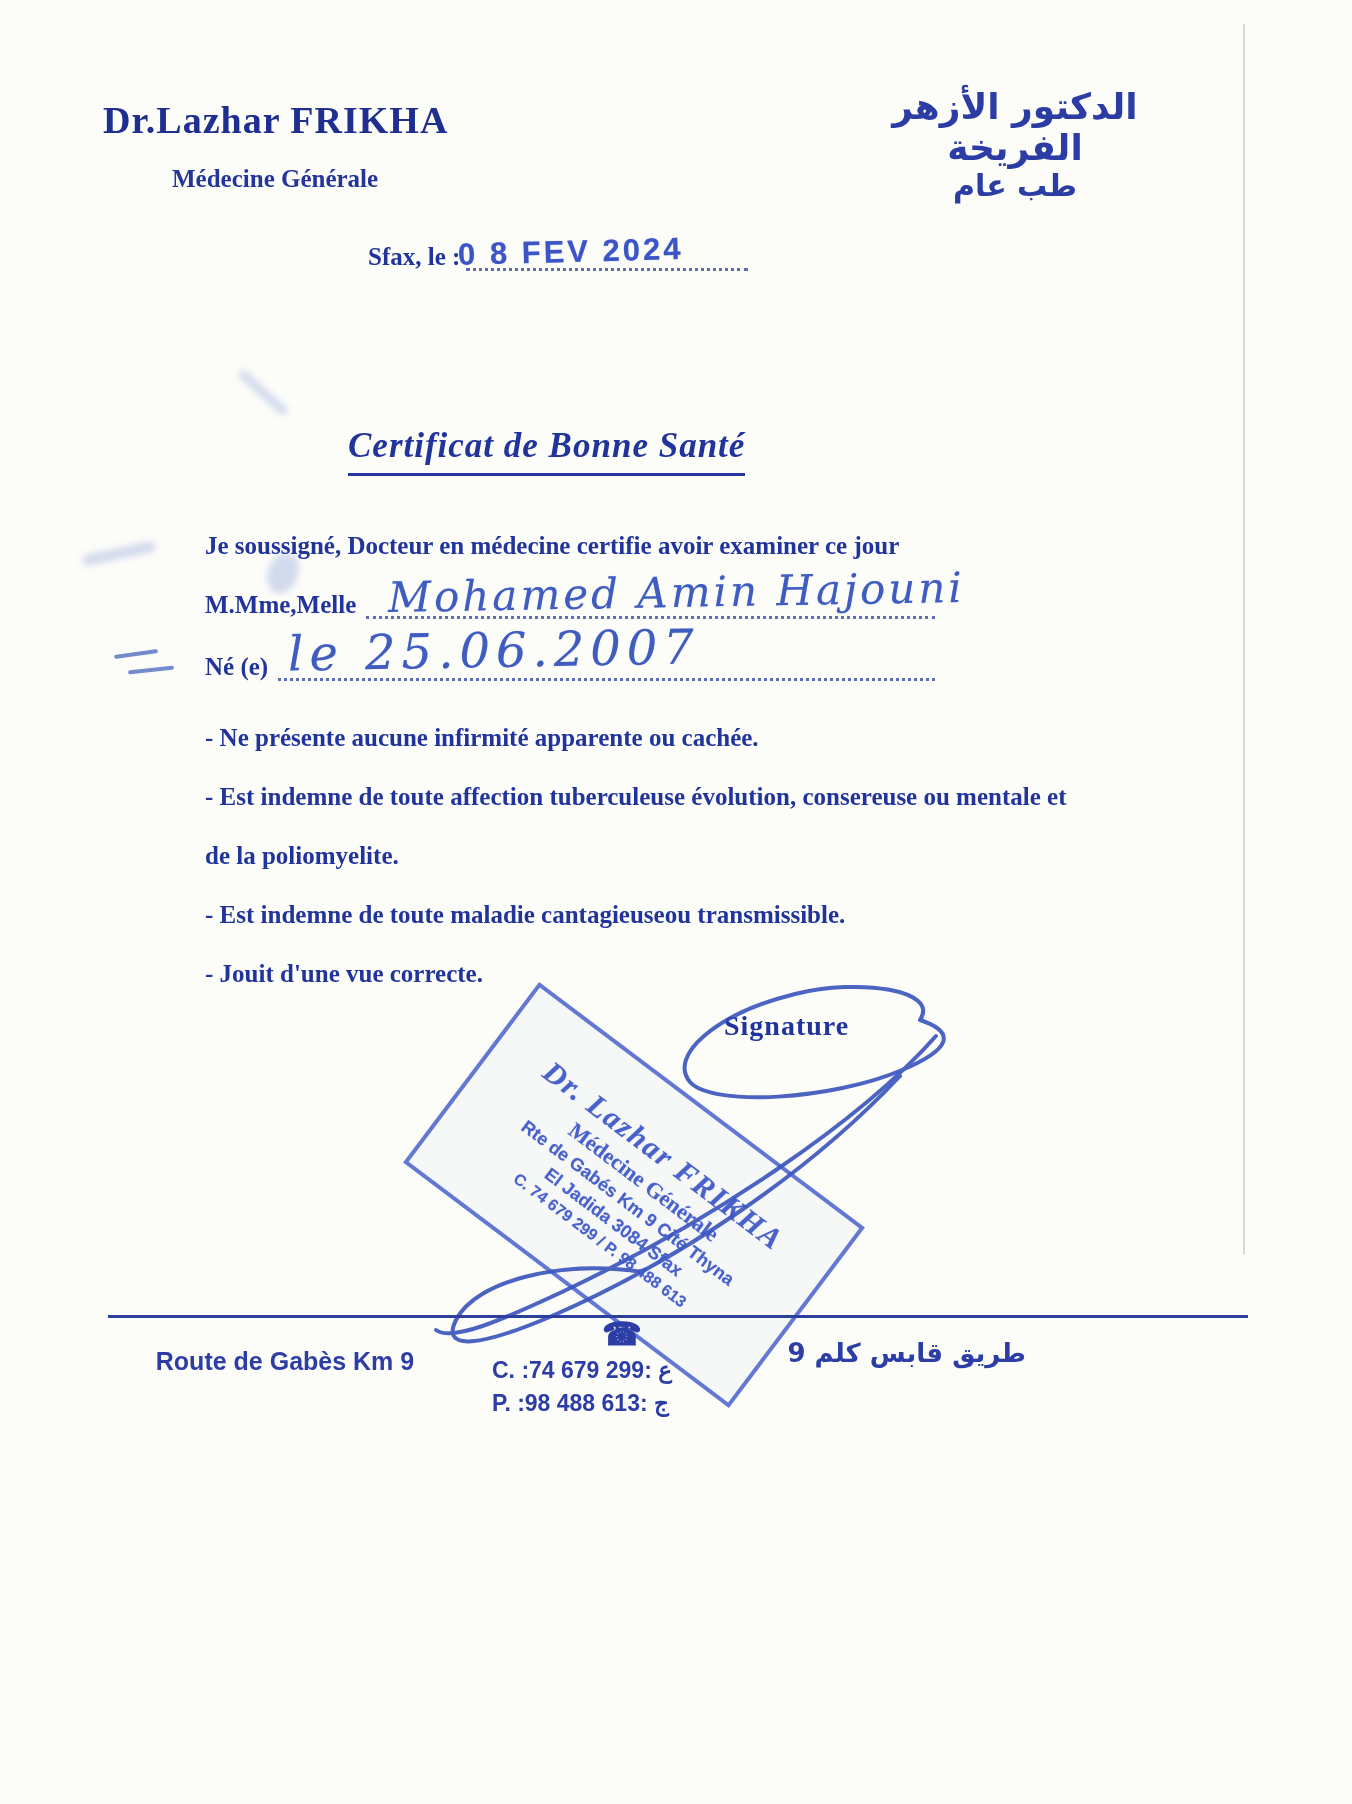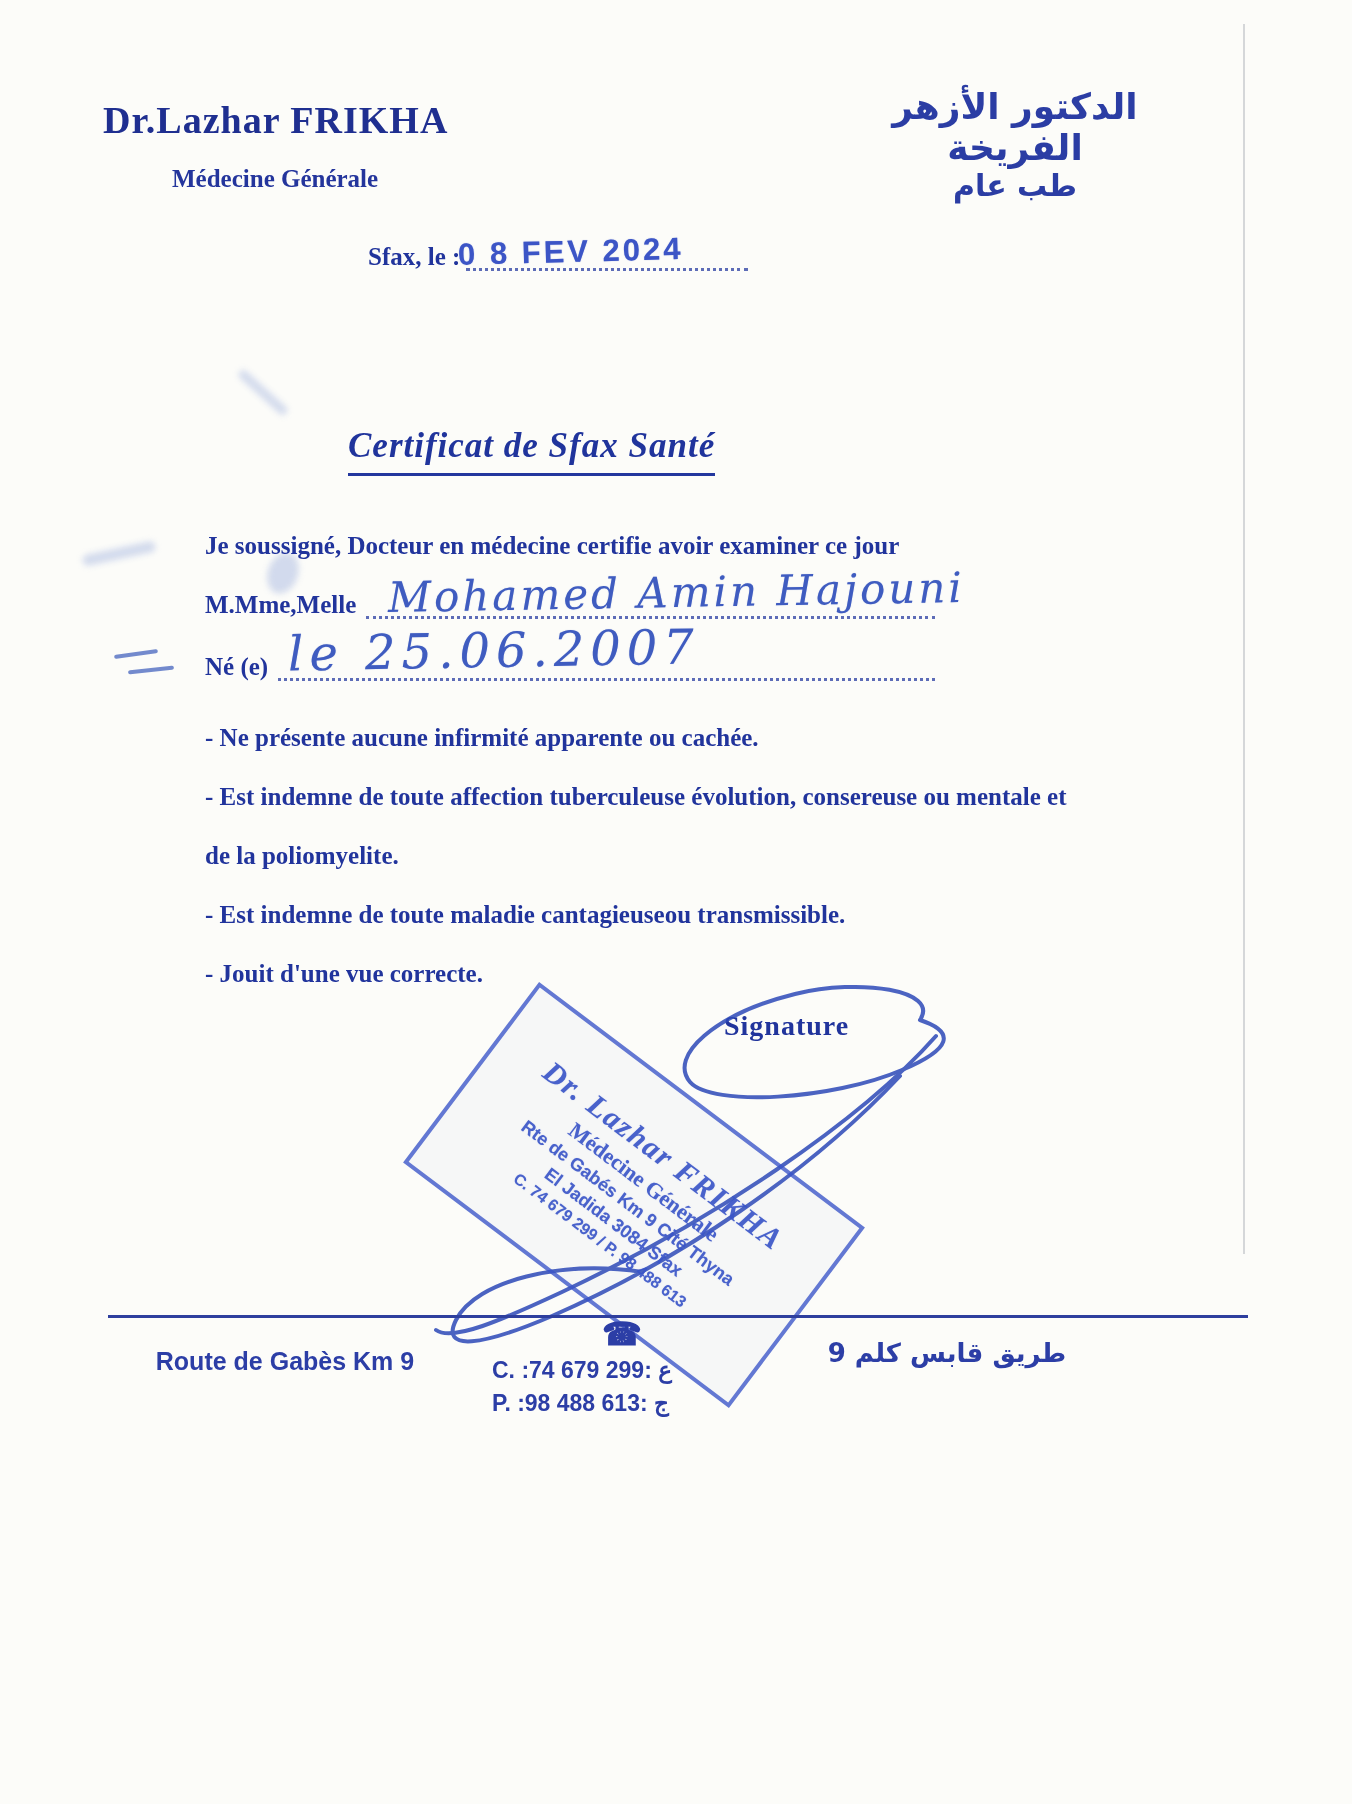--- a/index.html
+++ b/index.html
@@ -110,22 +110,22 @@
     text-align:center;font-family:"Liberation Sans",sans-serif;
     font-size:25px;font-weight:bold;color:#2c3ea6;line-height:1.55;
   }
   .footer-center{
     position:absolute;left:492px;top:1318px;width:260px;
     font-family:"Liberation Sans",sans-serif;
     font-size:23px;font-weight:bold;color:#2c3ea6;line-height:1.45;
   }
   .phone-icon{display:block;text-align:center;font-size:32px;line-height:1;margin-bottom:4px;color:#2c3ea6;}
   .footer-right{
-    position:absolute;left:792px;top:1332px;width:310px;
-    direction:rtl;text-align:center;
+    position:absolute;left:716px;top:1332px;width:310px;
+    direction:rtl;
     font-family:"DejaVu Sans",sans-serif;
     font-size:26px;font-weight:bold;color:#2c3ea6;line-height:1.65;
   }
   
   .smudge{position:absolute;background:rgba(100,130,205,.28);filter:blur(3px);border-radius:8px;}
   .sm1{left:232px;top:388px;width:62px;height:9px;transform:rotate(42deg);}
   .sm2{left:82px;top:548px;width:74px;height:11px;transform:rotate(-12deg);}
   .sm3{left:268px;top:552px;width:30px;height:42px;transform:rotate(20deg);border-radius:50%;}
   .pen-dash{position:absolute;background:rgba(70,100,190,.75);height:4px;border-radius:2px;}
   .pd1{left:114px;top:652px;width:44px;transform:rotate(-8deg);}
@@ -150,21 +150,21 @@
     <div class="ar-name">الدكتور الأزهر الفريخة</div>
     <div class="ar-spec">طب عام</div>
   </div>
 
   <div class="dateline">
     <span class="dl-label">Sfax, le :</span>
     <span class="dl-dots"></span>
   </div>
   <div class="date-stamp">0 8 FEV 2024</div>
 
-  <div class="title">Certificat de Sfax Santé</div>
+  <div class="title">Certificat de Bonne Santé</div>
 
   <div class="intro">Je soussigné, Docteur en médecine certifie avoir examiner ce jour</div>
 
   <div class="fill-row row-name">
     <span class="fr-label">M.Mme,Melle</span>
     <span class="fr-dots"></span>
   </div>
   <div class="handwriting hw-name">Mohamed Amin Hajouni</div>
 
   <div class="fill-row row-born">

